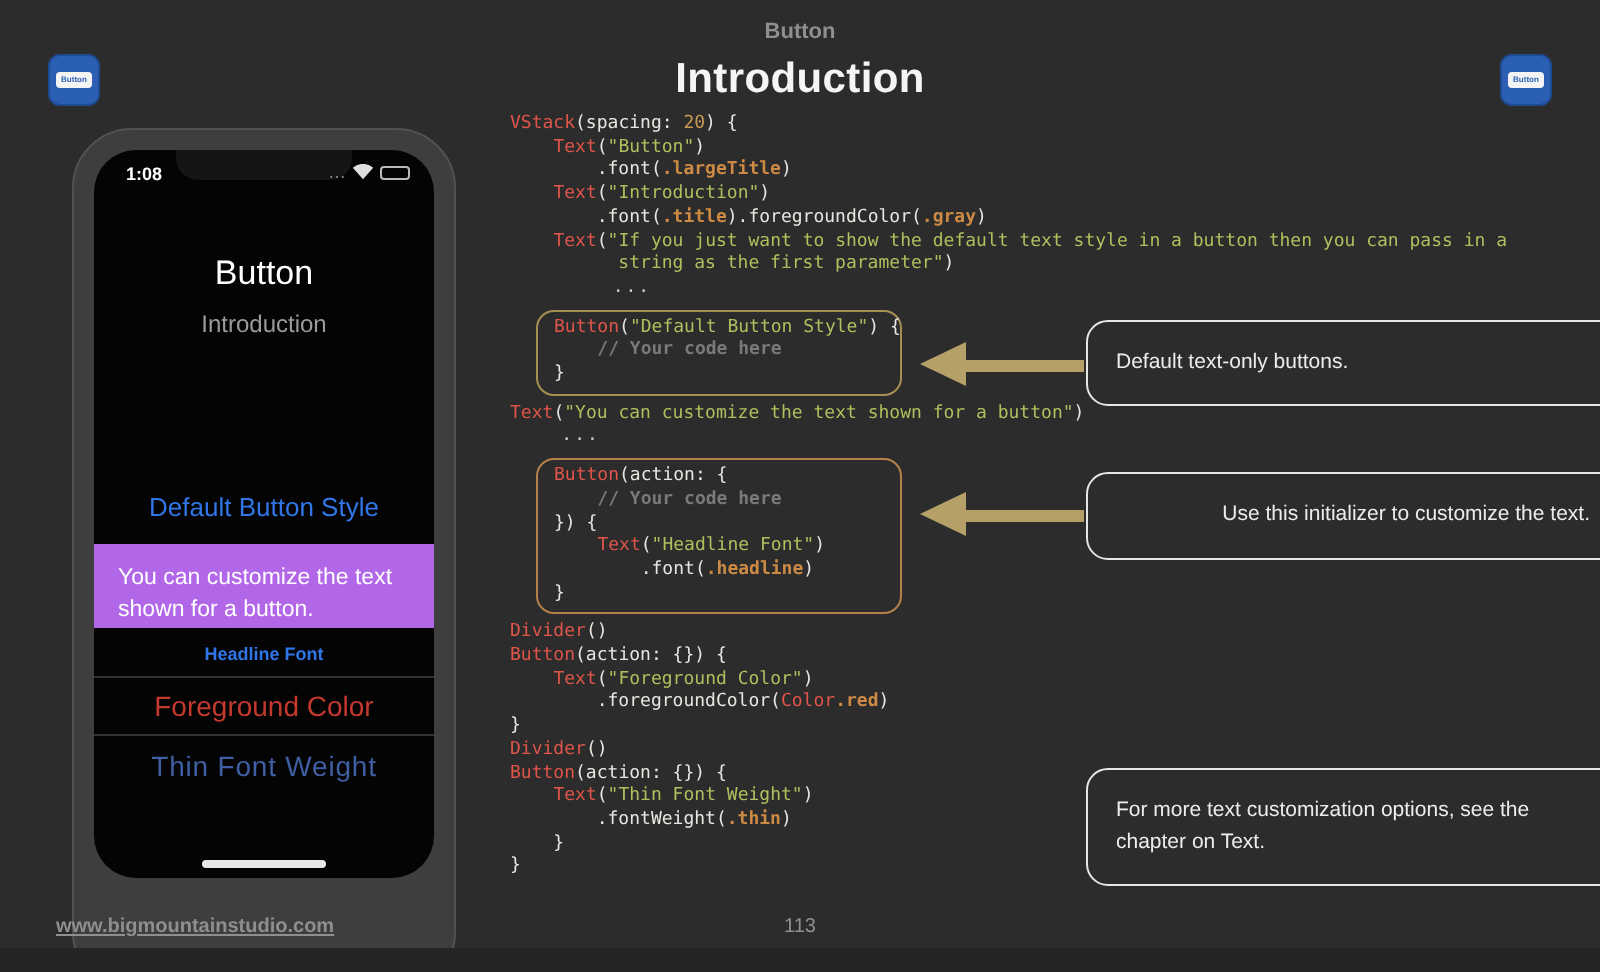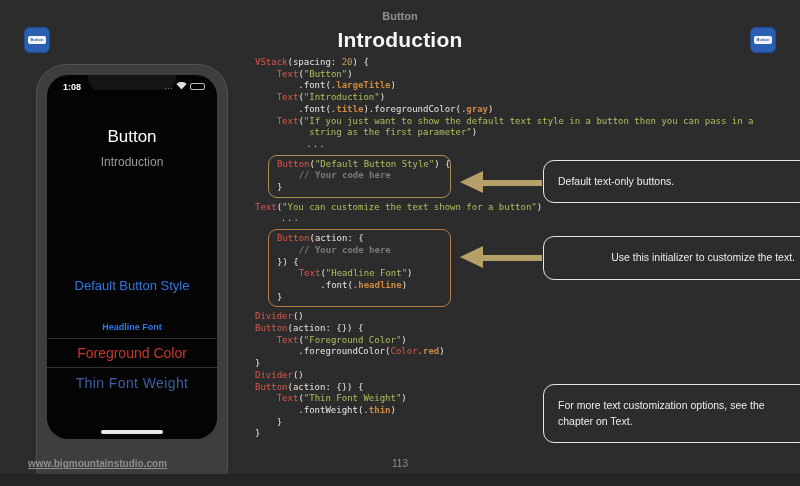--- a/index.html
+++ b/index.html
@@ -36,21 +36,21 @@
   .sig-dots { color:#8a8a8a; font-size:9px; line-height:6px; }
   .battery { width:15px; height:7px; border:1px solid #bbb; border-radius:2px; padding:1px; }
   .battery .fill { width:100%; height:100%; background:#fff; border-radius:1px; }
   .ph-title { position:absolute; top:52px; width:100%; text-align:center; font-size:17px; color:#fefefe; }
   .ph-sub   { position:absolute; top:80px; width:100%; text-align:center; font-size:12px; color:#9b9b9b; }
   .ppane { position:absolute; left:0; width:100%; background:var(--purple);
     color:#fff; font-size:11.5px; line-height:1.42; padding:9px 12px; }
   .ppane1 { top:98px; height:68px; }
   .ppane2 { top:197px; height:42px; }
   .ph-btn { position:absolute; width:100%; text-align:center; }
-  .ph-btn1 { top:171px; color:var(--ios_blue); font-size:13px;margin-top:32px; }
+  .ph-btn1 { top:171px; color:var(--ios_blue); font-size:13px; }
   .ph-btn2 { top:247px; color:var(--ios_blue); font-size:9px; font-weight:bold; }
   .ph-btn3 { top:270px; color:var(--ios_red); font-size:14px; }
   .ph-btn4 { top:300px; color:var(--thin_blue); font-size:14px; font-weight:200; letter-spacing:.4px; }
   .ph-div { position:absolute; left:0; width:100%; height:1px; background:#333; }
   .home-bar { position:absolute; bottom:5px; left:50%; transform:translateX(-50%);
     width:62px; height:4px; background:#e9e9e9; border-radius:2px; }
 
   
   .code { left:255px; top:57px; font-family:"DejaVu Sans Mono", monospace;
     font-size:9px; line-height:11.7px; white-space:pre; color:var(--tok_pl); }
@@ -101,20 +101,21 @@
     <div class="status-right">
       <span class="sig-dots">…</span>
       <svg width="11" height="8" viewBox="0 0 11 8">
         <path d="M5.5 7.6 L8.4 4.2 A4.6 4.6 0 0 0 2.6 4.2 Z M5.5 7.6 L10.6 1.9 A7.6 7.6 0 0 0 .4 1.9 Z" fill="#dedede"></path>
       </svg>
       <span class="battery"><span class="fill"></span></span>
     </div>
     <div class="ph-title">Button</div>
     <div class="ph-sub">Introduction</div>
     <div class="ph-btn ph-btn1">Default Button Style</div>
+    <div class="ppane ppane2">You can customize the text shown for a button.</div>
     <div class="ph-btn ph-btn2">Headline Font</div>
     <div class="ph-div" style="top:263px;"></div>
     <div class="ph-btn ph-btn3">Foreground Color</div>
     <div class="ph-div" style="top:292px;"></div>
     <div class="ph-btn ph-btn4">Thin Font Weight</div>
     <div class="home-bar"></div>
   </div>
 </div>
 
 <div class="abs code"><div><div class="codeline"><span class="tok-kw">VStack</span><span class="tok-pl">(spacing: </span><span class="tok-num">20</span><span class="tok-pl">) {</span></div><div class="codeline"><span class="tok-pl">    </span><span class="tok-kw">Text</span><span class="tok-pl">(</span><span class="tok-str">"Button"</span><span class="tok-pl">)</span></div><div class="codeline"><span class="tok-pl">        .font(</span><span class="tok-mod">.largeTitle</span><span class="tok-pl">)</span></div><div class="codeline"><span class="tok-pl">    </span><span class="tok-kw">Text</span><span class="tok-pl">(</span><span class="tok-str">"Introduction"</span><span class="tok-pl">)</span></div><div class="codeline"><span class="tok-pl">        .font(</span><span class="tok-mod">.title</span><span class="tok-pl">).foregroundColor(</span><span class="tok-mod">.gray</span><span class="tok-pl">)</span></div><div class="codeline"><span class="tok-pl">    </span><span class="tok-kw">Text</span><span class="tok-pl">(</span><span class="tok-str">"If you just want to show the default text style in a button then you can pass in a</span></div><div class="codeline"><span class="tok-str">          string as the first parameter"</span><span class="tok-pl">)</span></div><div class="codeline"><span class="tok-dots">        ...</span></div></div><div class="codebox b1"><div class="codeline"><span class="tok-kw">Button</span><span class="tok-pl">(</span><span class="tok-str">"Default Button Style"</span><span class="tok-pl">) {</span></div><div class="codeline"><span class="tok-com">    // Your code here</span></div><div class="codeline"><span class="tok-pl">}</span></div></div><div><div class="codeline"><span class="tok-kw">Text</span><span class="tok-pl">(</span><span class="tok-str">"You can customize the text shown for a button"</span><span class="tok-pl">)</span></div><div class="codeline"><span class="tok-dots">    ...</span></div></div><div class="codebox b2"><div class="codeline"><span class="tok-kw">Button</span><span class="tok-pl">(action: {</span></div><div class="codeline"><span class="tok-com">    // Your code here</span></div><div class="codeline"><span class="tok-pl">}) {</span></div><div class="codeline"><span class="tok-pl">    </span><span class="tok-kw">Text</span><span class="tok-pl">(</span><span class="tok-str">"Headline Font"</span><span class="tok-pl">)</span></div><div class="codeline"><span class="tok-pl">        .font(</span><span class="tok-mod">.headline</span><span class="tok-pl">)</span></div><div class="codeline"><span class="tok-pl">}</span></div></div><div><div class="codeline"><span class="tok-kw">Divider</span><span class="tok-pl">()</span></div><div class="codeline"><span class="tok-kw">Button</span><span class="tok-pl">(action: {}) {</span></div><div class="codeline"><span class="tok-pl">    </span><span class="tok-kw">Text</span><span class="tok-pl">(</span><span class="tok-str">"Foreground Color"</span><span class="tok-pl">)</span></div><div class="codeline"><span class="tok-pl">        .foregroundColor(</span><span class="tok-kw">Color</span><span class="tok-mod">.red</span><span class="tok-pl">)</span></div><div class="codeline"><span class="tok-pl">}</span></div><div class="codeline"><span class="tok-kw">Divider</span><span class="tok-pl">()</span></div><div class="codeline"><span class="tok-kw">Button</span><span class="tok-pl">(action: {}) {</span></div><div class="codeline"><span class="tok-pl">    </span><span class="tok-kw">Text</span><span class="tok-pl">(</span><span class="tok-str">"Thin Font Weight"</span><span class="tok-pl">)</span></div><div class="codeline"><span class="tok-pl">        .fontWeight(</span><span class="tok-mod">.thin</span><span class="tok-pl">)</span></div><div class="codeline"><span class="tok-pl">    }</span></div><div class="codeline"><span class="tok-pl">}</span></div></div></div>

